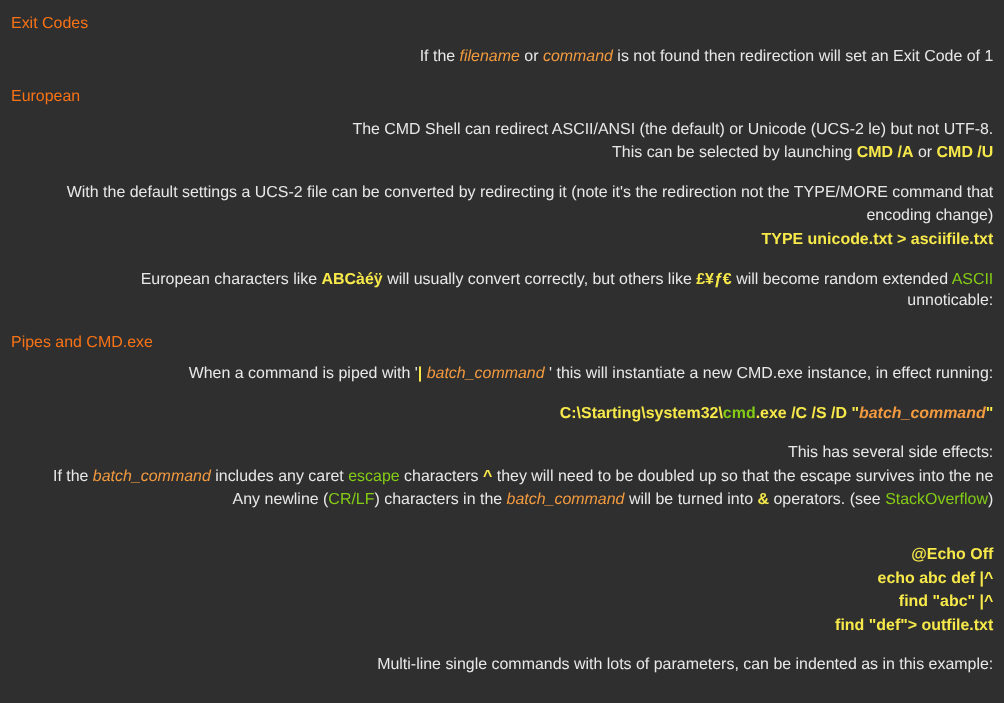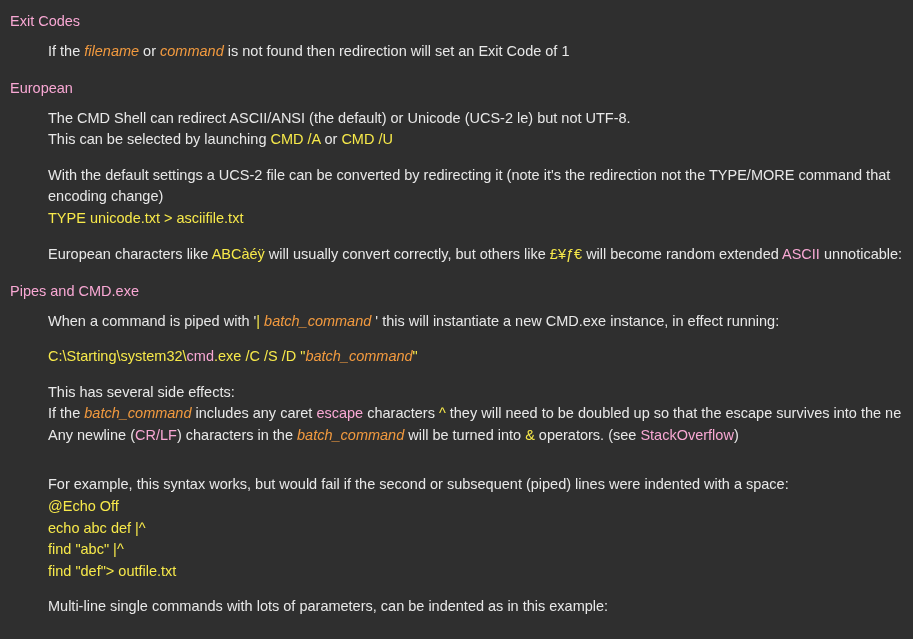--- a/index.html
+++ b/index.html
@@ -8,32 +8,32 @@
     background: #2f2f2f;
     color: #e8e8e8;
     font-family: "Segoe UI", Tahoma, Arial, sans-serif;
     font-size: 14.5px;
     line-height: 1.35;
     width: 913px;
     box-sizing: border-box;
     overflow: hidden;
   }
   .heading {
-    color: #f9a8d4;
+    color: #f97316;
     margin: 4px 0 10px 0;
   }
   .block {
     margin-left: 38px;
     margin-bottom: 18px;
   }
-  .p { margin: 0 0 2px 0; }
+  .p { margin: 0 0 2px 0; text-align: right; }
   .gap { height: 14px; }
   .ital { font-style: italic; color: #f29a3f; }
-  .yl { color: #f7e94a; }
-  .bl { color: #f9a8d4; }
+  .yl { color: #f7e94a; font-weight: bold; }
+  .bl { color: #84cc16; }
   .mono { white-space: pre; }
 </style>
 </head>
 <body>
 
 <div class="heading">Exit Codes</div>
 <div class="block">
   <div class="p">
     <span>If the </span><span class="ital">filename</span><span> or </span><span class="ital">command</span><span> is not found then redirection will set an Exit Code of 1</span>
   </div>
@@ -67,21 +67,20 @@
   <div class="gap"></div>
   <div class="p">This has several side effects:</div>
   <div class="p">
     <span>If the </span><span class="ital">batch_command</span><span> includes any caret </span><span class="bl">escape</span><span> characters </span><span class="yl">^</span><span> they will need to be doubled up so that the escape survives into the ne</span>
   </div>
   <div class="p">
     <span>Any newline (</span><span class="bl">CR/LF</span><span>) characters in the </span><span class="ital">batch_command</span><span> will be turned into </span><span class="yl">&amp;</span><span> operators. (see </span><span class="bl">StackOverflow</span><span>)</span>
   </div>
   <div class="gap"></div>
   <div class="gap"></div>
-  <div class="p">For example, this syntax works, but would fail if the second or subsequent (piped) lines were indented with a space:</div>
   <div class="p yl mono">@Echo Off</div>
   <div class="p yl mono">echo abc def |^</div>
   <div class="p yl mono">find "abc" |^</div>
   <div class="p yl mono">find "def"&gt; outfile.txt</div>
   <div class="gap"></div>
   <div class="p">Multi-line single commands with lots of parameters, can be indented as in this example:</div>
 
 </div>
 
 </body></html>

